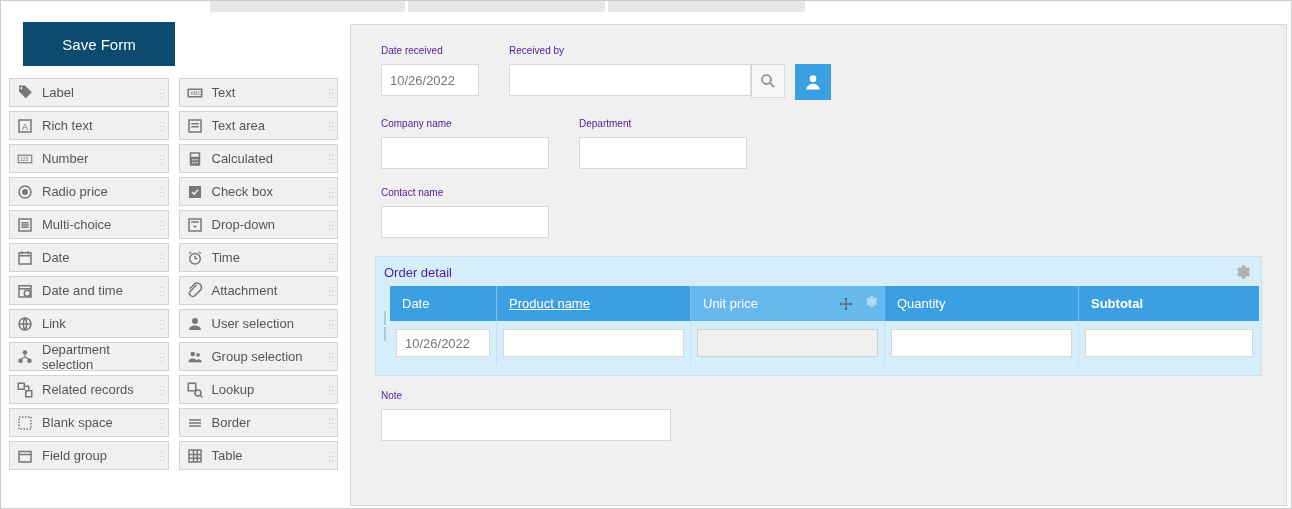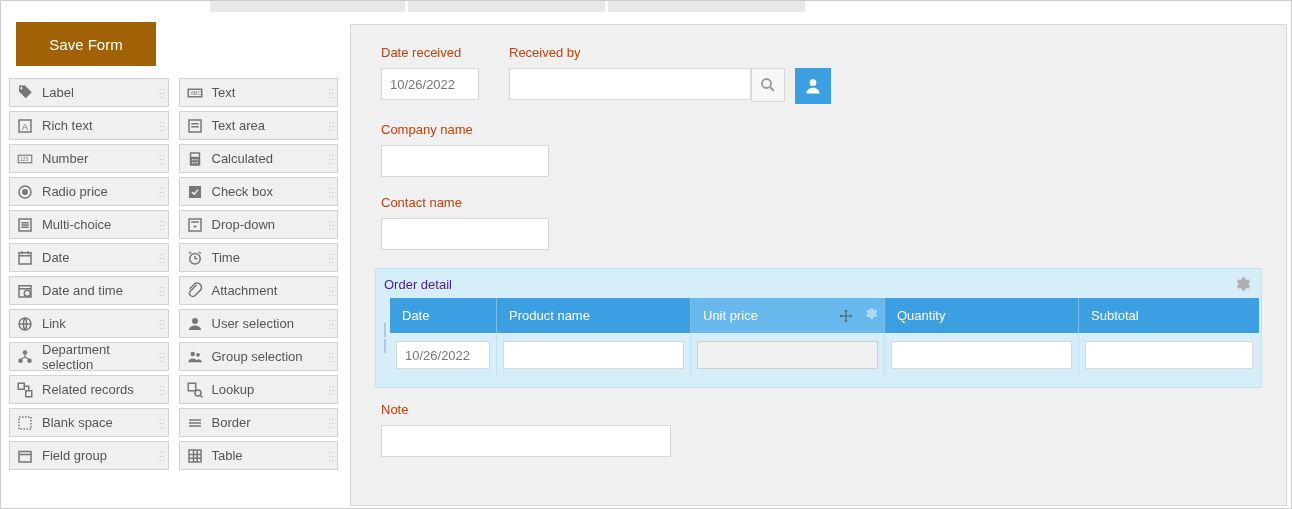--- a/index.html
+++ b/index.html
@@ -5,30 +5,30 @@
 * { box-sizing: border-box; margin: 0; padding: 0; }
 body { font-family: Arial, sans-serif; font-size: 13px; color: #555; background: #fff; width: 1292px; height: 509px; overflow: hidden; border: 1px solid #ccc; }
 .tabs { display: flex; height: 11px; border-bottom: 0; }
 .tab { height: 11px; margin-right: 3px; background: #e8e8e8; }
 .tab.active { background: #fff; width: 206px; }
 .tab.t1 { width: 195px; }
 .tab.t2 { width: 197px; }
 .tab.t3 { width: 197px; }
 .main { display: flex; height: 498px; }
 .sidebar { width: 345px; padding: 10px 8px 0 8px; background: #fff; }
-.save-btn { width: 140px; height: 44px; background: #a16207; color: #fff; border: none; font-size: 15px; cursor: pointer; margin-bottom: 12px; margin-left: 7px; }
+.save-btn { width: 152px; height: 44px; background: #0c4a6e; color: #fff; border: none; font-size: 15px; cursor: pointer; margin-bottom: 12px; margin-left: 14px; }
 .fields { display: grid; grid-template-columns: 1fr 1fr; gap: 4px 10px; }
 .field-item { display: flex; align-items: center; background: #f0f0f0; border: 1px solid #d2d2d2; height: 29px; padding: 7px 4px; cursor: grab; position: relative; }
 .field-item .ic { width: 22px; height: 22px; display: flex; align-items: center; justify-content: center; margin-right: 6px; color: #777; }
 .field-item .lbl { flex: 1; color: #555; font-size: 13px; }
 .field-item .grip { color: #bbb; font-size: 9px; letter-spacing: -1px; line-height: 4px; position: absolute; right: 4px; }
 .canvas { flex: 1; background: #f0f0f0; border: 1px solid #d8d8d8; margin: 12px 4px 4px 4px; padding: 20px 30px; overflow: hidden; position: relative; }
 .form-row { display: flex; margin-bottom: 18px; }
 .form-group { margin-right: 30px; }
-.form-group .flabel { color: #c2410c; font-size: 13px; margin-bottom: 8px; display: block; }
+.form-group .flabel { color: #4c1d95; font-size: 10px; margin-bottom: 8px; display: block; }
 .form-group input[type=text] { border: 1px solid #d8d8d8; background: #fff; height: 32px; padding: 0 8px; font-size: 13px; color: #777; }
 .date-input { width: 98px; }
 .received-wrap { display: flex; align-items: flex-start; }
 .received-wrap input { width: 242px; }
 .icon-btn { width: 34px; height: 34px; border: 1px solid #d8d8d8; background: #f7f7f7; display: flex; align-items: center; justify-content: center; cursor: pointer; margin-left: 0; }
 .icon-btn.person { background: #3b9fe2; border: 1px solid #3b9fe2; margin-left: 10px; width: 36px; height: 36px; }
 .md-input { width: 168px; }
 .order-detail { background: #d6eef9; border: 1px solid #c5e0ee; padding: 8px 8px 10px 8px; margin-left: -6px; margin-right: -6px; position: relative; }
 .order-detail .od-label { color: #4c1d95; font-size: 13px; margin-bottom: 6px; display: inline-block; }
 .order-detail .od-gear { position: absolute; right: 10px; top: 6px; color: #b0b0b0; cursor: pointer; }
@@ -39,21 +39,21 @@
 .thead { display: flex; }
 .th { background: #3b9fe2; color: #fff; padding: 10px 12px; font-size: 13px; border-right: 1px solid #7cbfeb; position: relative; }
 .th.selected { background: #67b8ed; }
 .th .th-gear { position: absolute; right: 6px; top: 8px; opacity: 0.7; }
 .th .th-move { position: absolute; right: 30px; top: 10px; }
 .tbody { display: flex; }
 .td { padding: 8px 6px; border-right: 1px solid #c5e0ee; }
 .td input { width: 100%; height: 28px; border: 1px solid #d8d8d8; background: #fff; padding: 0 8px; font-size: 13px; color: #777; }
 .td.selected input { background: #f0f0f0; border: 1px solid #d0d0d0; }
 .col-date { width: 107px; }
-.col-prod { width: 194px; }
+.col-prod { width: 194px; text-decoration: underline; }
 .col-unit { width: 194px; }
 .col-qty { width: 194px; }
 .col-sub { width: 180px; }
 .note-group { margin-top: 14px; }
 svg { display: block; }
 </style>
 </head>
 <body>
 
 <div class="tabs">
@@ -369,20 +369,24 @@
                 </svg>
             </div>
           </div>
         </div>
       </div>
     </div>
 
     <div class="form-row">
       <div class="form-group">
         <span class="flabel">Company name</span>
+        <input type="text" class="md-input" style="">
+      </div>
+      <div class="form-group">
+        <span class="flabel">Department</span>
         <input type="text" class="md-input" style="">
       </div>
     </div>
 
     <div class="form-row">
       <div class="form-group">
         <span class="flabel">Contact name</span>
         <input type="text" class="md-input" style="">
       </div>
     </div>
@@ -410,21 +414,21 @@
                     <path d="M12 8a4 4 0 100 8 4 4 0 000-8zm9 4a7 7 0 00-.1-1.2l2-1.6-2-3.4-2.4.9a7 7 0 00-2-1.2L16 3h-4l-.5 2.5a7 7 0 00-2 1.2l-2.4-.9-2 3.4 2 1.6A7 7 0 007 12c0 .4 0 .8.1 1.2l-2 1.6 2 3.4 2.4-.9a7 7 0 002 1.2L12 21h4l.5-2.5a7 7 0 002-1.2l2.4.9 2-3.4-2-1.6c.1-.4.1-.8.1-1.2z"></path>
                   </svg>
                 </span>
               <span class="th-move">
                   <svg width="16" height="16" viewBox="0 0 24 24" fill="none" stroke="#555" stroke-width="1.5">
                     <path d="M12 3l-2 2M12 3l2 2M12 3v18M12 21l-2-2M12 21l2-2M3 12l2-2M3 12l2 2M3 12h18M21 12l-2-2M21 12l-2 2"></path>
                   </svg>
                 </span>
             </div>
             <div class="th col-qty">Quantity</div>
-            <div class="th col-sub" style="border-right:none;">Subtotal</div>
+            <div class="th col-sub" style="border-right:none;font-weight:bold;">Subtotal</div>
           </div>
           <div class="tbody">
             <div class="td col-date"><input type="text" value="10/26/2022" style=""></div>
             <div class="td col-prod"><input type="text" style=""></div>
             <div class="td col-unit selected"><input type="text" style=""></div>
             <div class="td col-qty"><input type="text" style=""></div>
             <div class="td col-sub" style="border-right:none;"><input type="text" style=""></div>
           </div>
         </div>
       </div>

